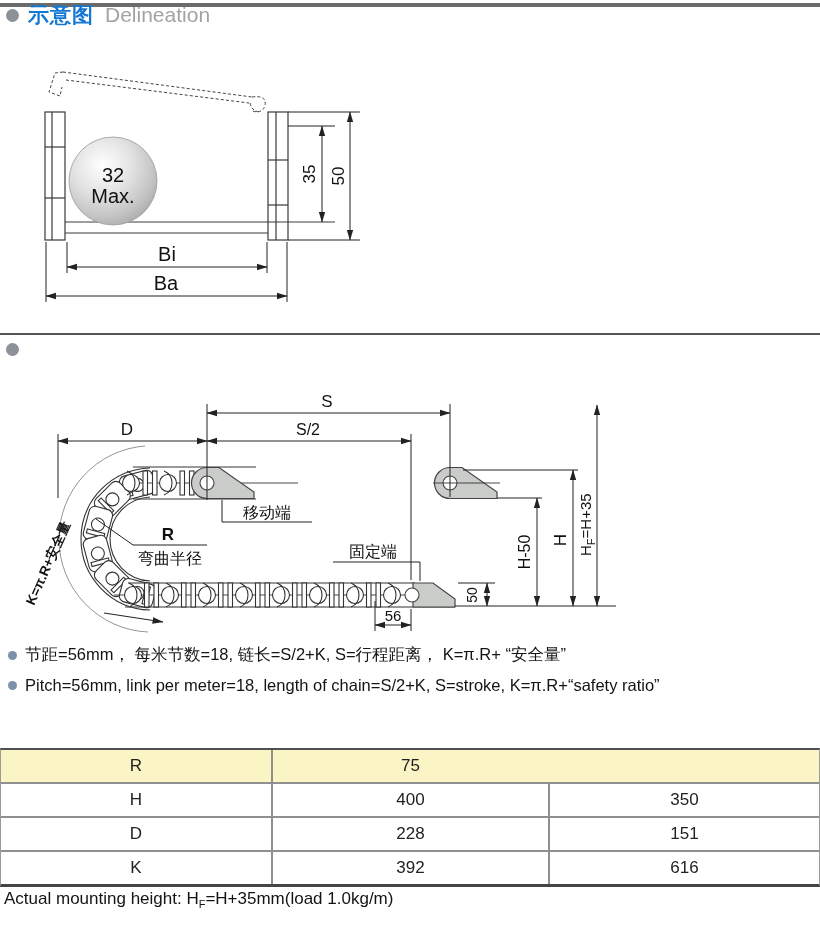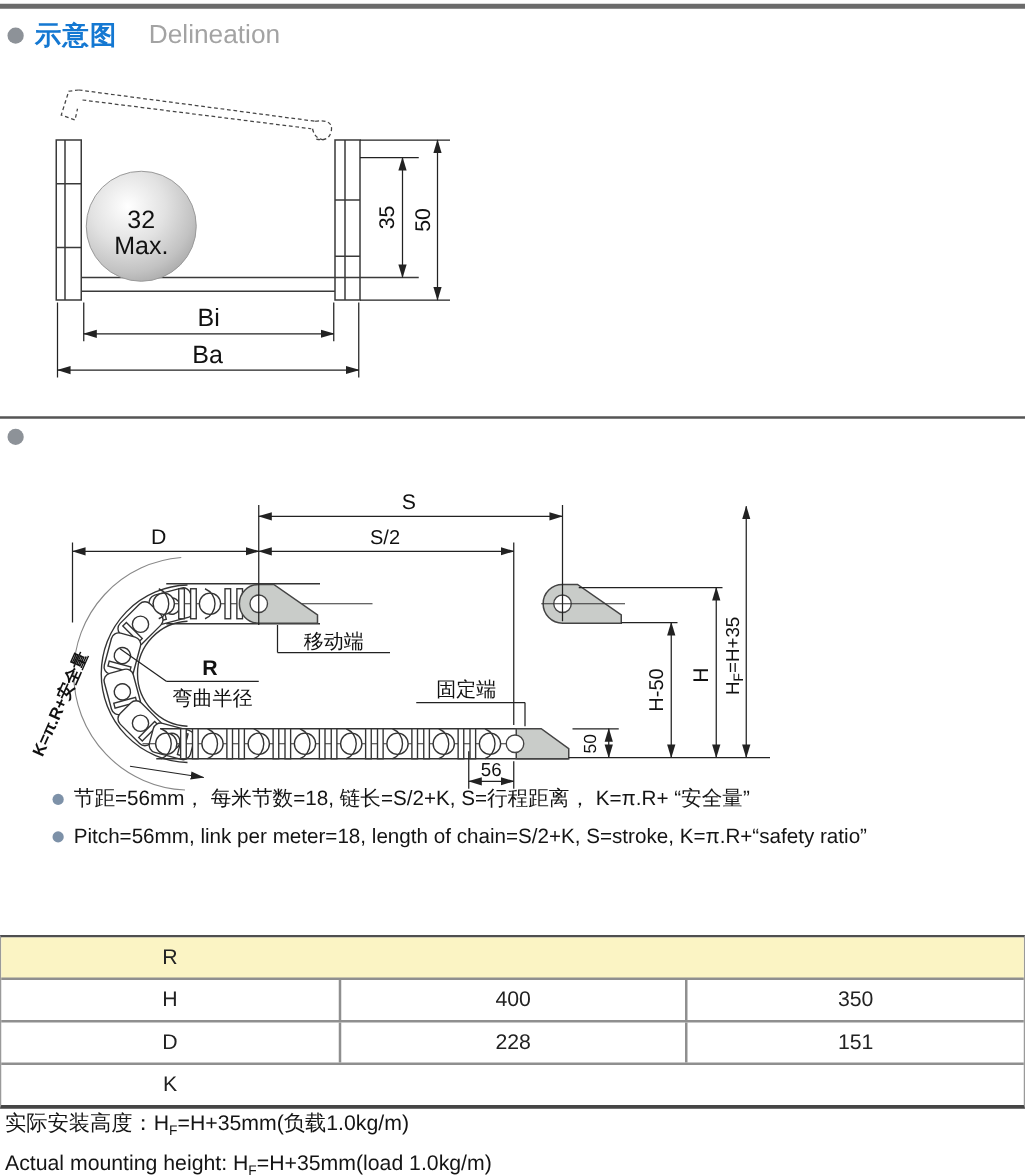--- a/index.html
+++ b/index.html
@@ -3,45 +3,45 @@
 <meta charset="utf-8">
 <style>
   html,body{margin:0;padding:0;}
   body{width:820px;height:940px;position:relative;background:#ffffff;
        font-family:"Liberation Sans","DejaVu Sans",sans-serif;color:#1a1a1a;overflow:hidden;}
   .topline{position:absolute;left:0;top:3px;width:820px;height:4px;background:#6b6b6b;}
   .sep2{position:absolute;left:0;top:333px;width:820px;height:2px;background:#555;}
   .sec-header{position:absolute;left:6px;display:flex;align-items:center;}
   .sec-header .dot{width:13px;height:13px;border-radius:50%;background:#8d9298;margin-right:9px;}
   .sec-header .zh{color:#1478d2;font-weight:bold;font-size:21px;letter-spacing:1px;}
-  .sec-header .en{color:#a3a3a3;font-size:21px;margin-left:25px;}
+  .sec-header .en{color:#a3a3a3;font-size:21px;margin-left:11px;}
   svg{position:absolute;overflow:visible;}
   svg text{font-family:"Liberation Sans","DejaVu Sans",sans-serif;fill:#111;}
-  .notes{position:absolute;left:0;top:624px;width:731px;padding-left:34px;}
+  .notes{position:absolute;left:0;top:640px;width:731px;}
   .note-row{display:flex;align-items:center;height:30px;}
   .note-row .bullet{width:9px;height:9px;border-radius:50%;background:#7d91a8;margin:0 8px 0 8px;flex:none;}
   .note-row .txt{font-size:16.5px;color:#141414;}
   .spec-table{position:absolute;left:0;top:748px;width:818px;border-top:2px solid #4f4f4f;
       border-bottom:3px solid #454545;border-left:1px solid #9a9a9a;border-right:1px solid #9a9a9a;}
   .trow{display:flex;height:32px;border-bottom:2px solid #8f8f8f;}
   .trow:last-child{border-bottom:none;}
   .trow.hl{background:#fbf4c4;}
   .tcell{display:flex;align-items:center;justify-content:center;font-size:17px;color:#222;}
   .tcell.c1{width:270px;}
   .tcell.c2{width:275px;border-left:2px solid #8f8f8f;}
   .tcell.c3{flex:1;border-left:2px solid #8f8f8f;}
   .footer{position:absolute;left:4px;top:886px;font-size:17px;color:#141414;line-height:26px;}
   .footer sub{font-size:11px;}
 </style>
 </head>
 <body>
 
 <div class="topline"></div>
 
-<div class="sec-header" style="top:14px;">
+<div class="sec-header" style="top:1px;">
   <span class="dot"></span>
   <span class="zh">示意图</span>
   <span class="en">Delineation</span>
 </div>
 
 <svg style="left:25px;top:55px;" width="360" height="255" viewBox="25 55 360 255">
   <defs>
     <marker id="arr1" viewBox="0 0 10 8" refX="9.5" refY="4" markerWidth="11" markerHeight="8.8" orient="auto-start-reverse" markerUnits="userSpaceOnUse">
       <path d="M0,1 L10,4 L0,7 z" fill="#222"></path>
     </marker>
@@ -259,32 +259,34 @@
   </div>
   <div class="note-row">
     <span class="bullet"></span>
     <span class="txt">Pitch=56mm, link per meter=18, length of chain=S/2+K, S=stroke, K=π.R+“safety ratio”</span>
   </div>
 </div>
 
 <div class="spec-table">
   <div class="trow hl">
     <div class="tcell c1">R</div>
+    <div class="tcell c2">75</div>
   </div>
   <div class="trow">
     <div class="tcell c1">H</div>
     <div class="tcell c2">400</div>
     <div class="tcell c3">350</div>
   </div>
   <div class="trow">
     <div class="tcell c1">D</div>
     <div class="tcell c2">228</div>
     <div class="tcell c3">151</div>
   </div>
   <div class="trow">
     <div class="tcell c1">K</div>
+    <div class="tcell c2">392</div>
+    <div class="tcell c3">616</div>
   </div>
 </div>
 
 <div class="footer">
-  <div><span>实际安装高度：H</span><sub>F</sub><span>=H+35mm(负载1.0kg/m)</span></div>
   <div><span>Actual mounting height: H</span><sub>F</sub><span>=H+35mm(load 1.0kg/m)</span></div>
 </div>
 
 </body></html>

